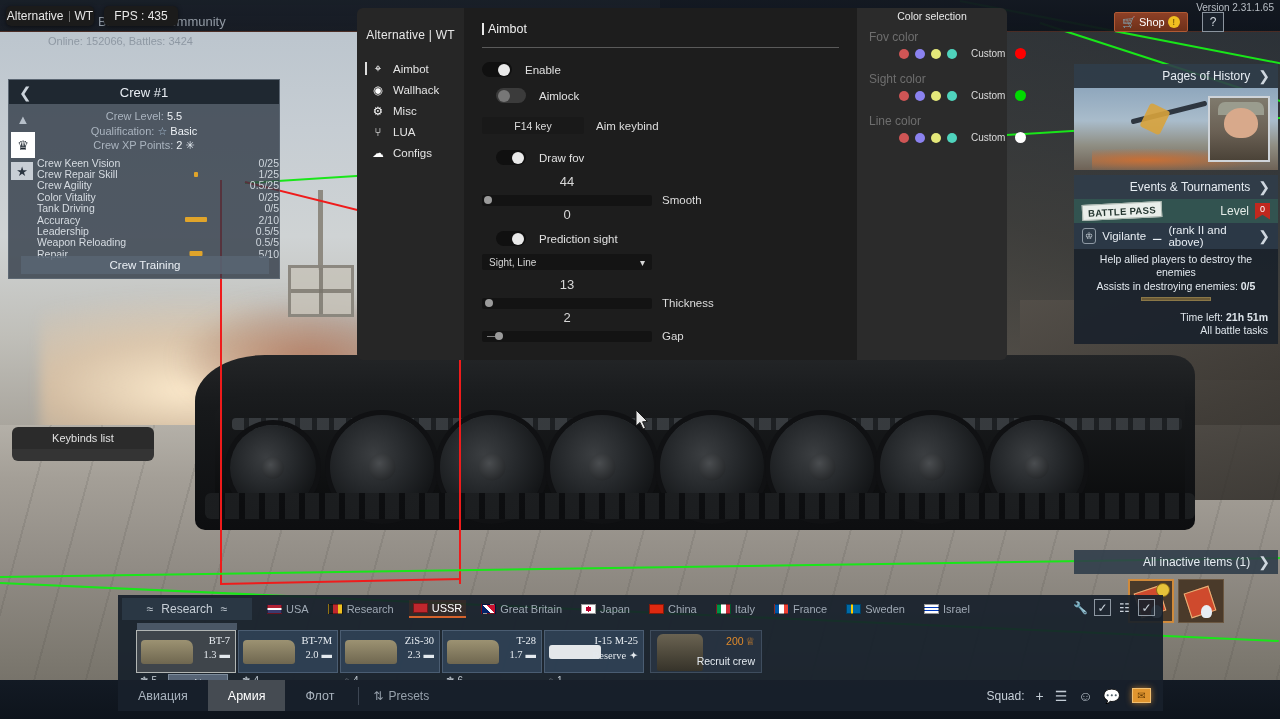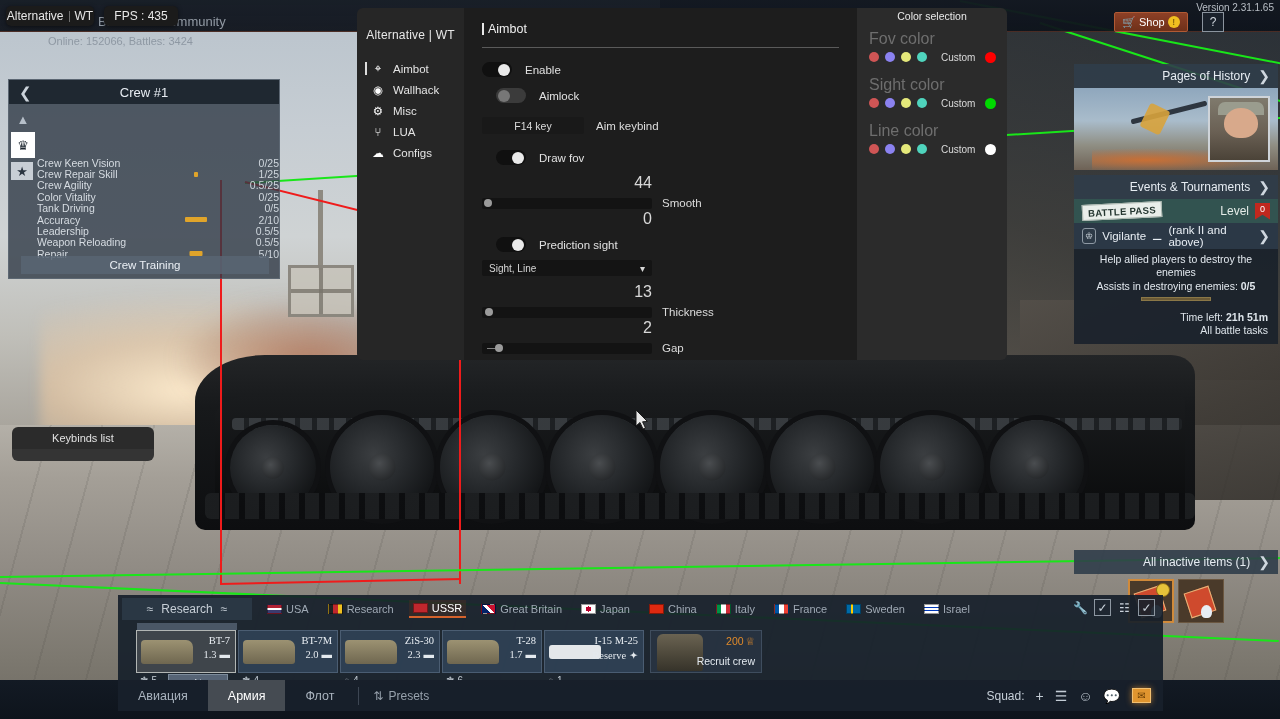--- a/index.html
+++ b/index.html
@@ -250,38 +250,38 @@
 
   .slider-row { display:flex; align-items:center; gap:10px; }
   .slider {
     width:170px; height:11px; background:#131313; border-radius:2px; position:relative;
   }
   .slider .fill { position:absolute; left:5px; top:5px; height:1.5px; background:#7f7f7f; }
   .slider .knob {
     position:absolute; top:1.5px; width:8px; height:8px; border-radius:50%; background:#9b9b9b;
   }
   .slider-row .lab { color:#dcdcdc; font-size:11.5px; }
-  .slider-val { width:170px; text-align:right; color:#d8d8d8; font-size:16px; margin:1px 0 5px 0; }
+  .slider-val { width:170px; text-align:center; color:#d8d8d8; font-size:13px; margin:1px 0 5px 0; }
 
   .select {
     width:170px; height:16px; background:#141414; border-radius:2px; margin:8px 0 7px 0;
     display:flex; align-items:center; justify-content:space-between;
     padding:0 7px; color:#d6d6d6; font-size:10px;
   }
 
   .cheat-right {
     width:150px; background:#2b2b2b; border-radius:0 6px 6px 0; padding:22px 12px 0 12px;
   }
   .cs-title {
     position:absolute; left:872px; top:10px; width:120px; text-align:center;
     color:#e9e9e9; font-size:10.5px;
   }
   .csec { margin-bottom:13px; }
-  .csec .cl { color:#6e6e6e; font-size:16px; margin-bottom:4px; }
-  .crow { display:flex; gap:6px; }
+  .csec .cl { color:#6e6e6e; font-size:12px; margin-bottom:4px; }
+  .crow { display:flex; align-items:center; gap:6px;margin-left:30px; }
   .dot { width:10px; height:10px; border-radius:50%; flex:none; }
   .crow .cust { color:#dadada; font-size:10px; margin-left:8px; }
   .cust-dot { width:11px; height:11px; border-radius:50%; margin-left:4px; flex:none; }
 
   
   .rp { position:absolute; left:1074px; width:204px; }
   .rp-header {
     height:24px; background: rgba(48,61,74,.9);
     display:flex; align-items:center; justify-content:flex-end; gap:8px;
     padding-right:8px; color:#e6ecf2; font-size:12px;
@@ -538,20 +538,36 @@
   <div class="crew-panel">
     <div class="crew-head">
       <span class="crew-back">❮</span>
       <span>Crew #1</span>
     </div>
     <div class="crew-side">
       <div class="ic">▲</div>
       <div class="ic sel">♛</div>
       <div class="ic star">★</div>
     </div>
+    <div class="crew-stats">
+      <div>
+        <span>Crew Level:</span>
+        <b>5.5</b>
+      </div>
+      <div>
+        <span>Qualification:</span>
+        <span style="color:#9fb4c9;">☆</span>
+        <b>Basic</b>
+      </div>
+      <div>
+        <span>Crew XP Points:</span>
+        <b>2</b>
+        <span style="color:#dfe6ed;">✳</span>
+      </div>
+    </div>
     <div class="skills" id="skills-list">
         <div class="skill-row">
           <div class="nm">Crew Keen Vision</div>
           <div class="barwrap"></div>
           <div class="val">0/25</div>
         </div>
         <div class="skill-row">
           <div class="nm">Crew Repair Skill</div>
           <div class="barwrap">
             <div class="bar" style="width:4px"></div>

